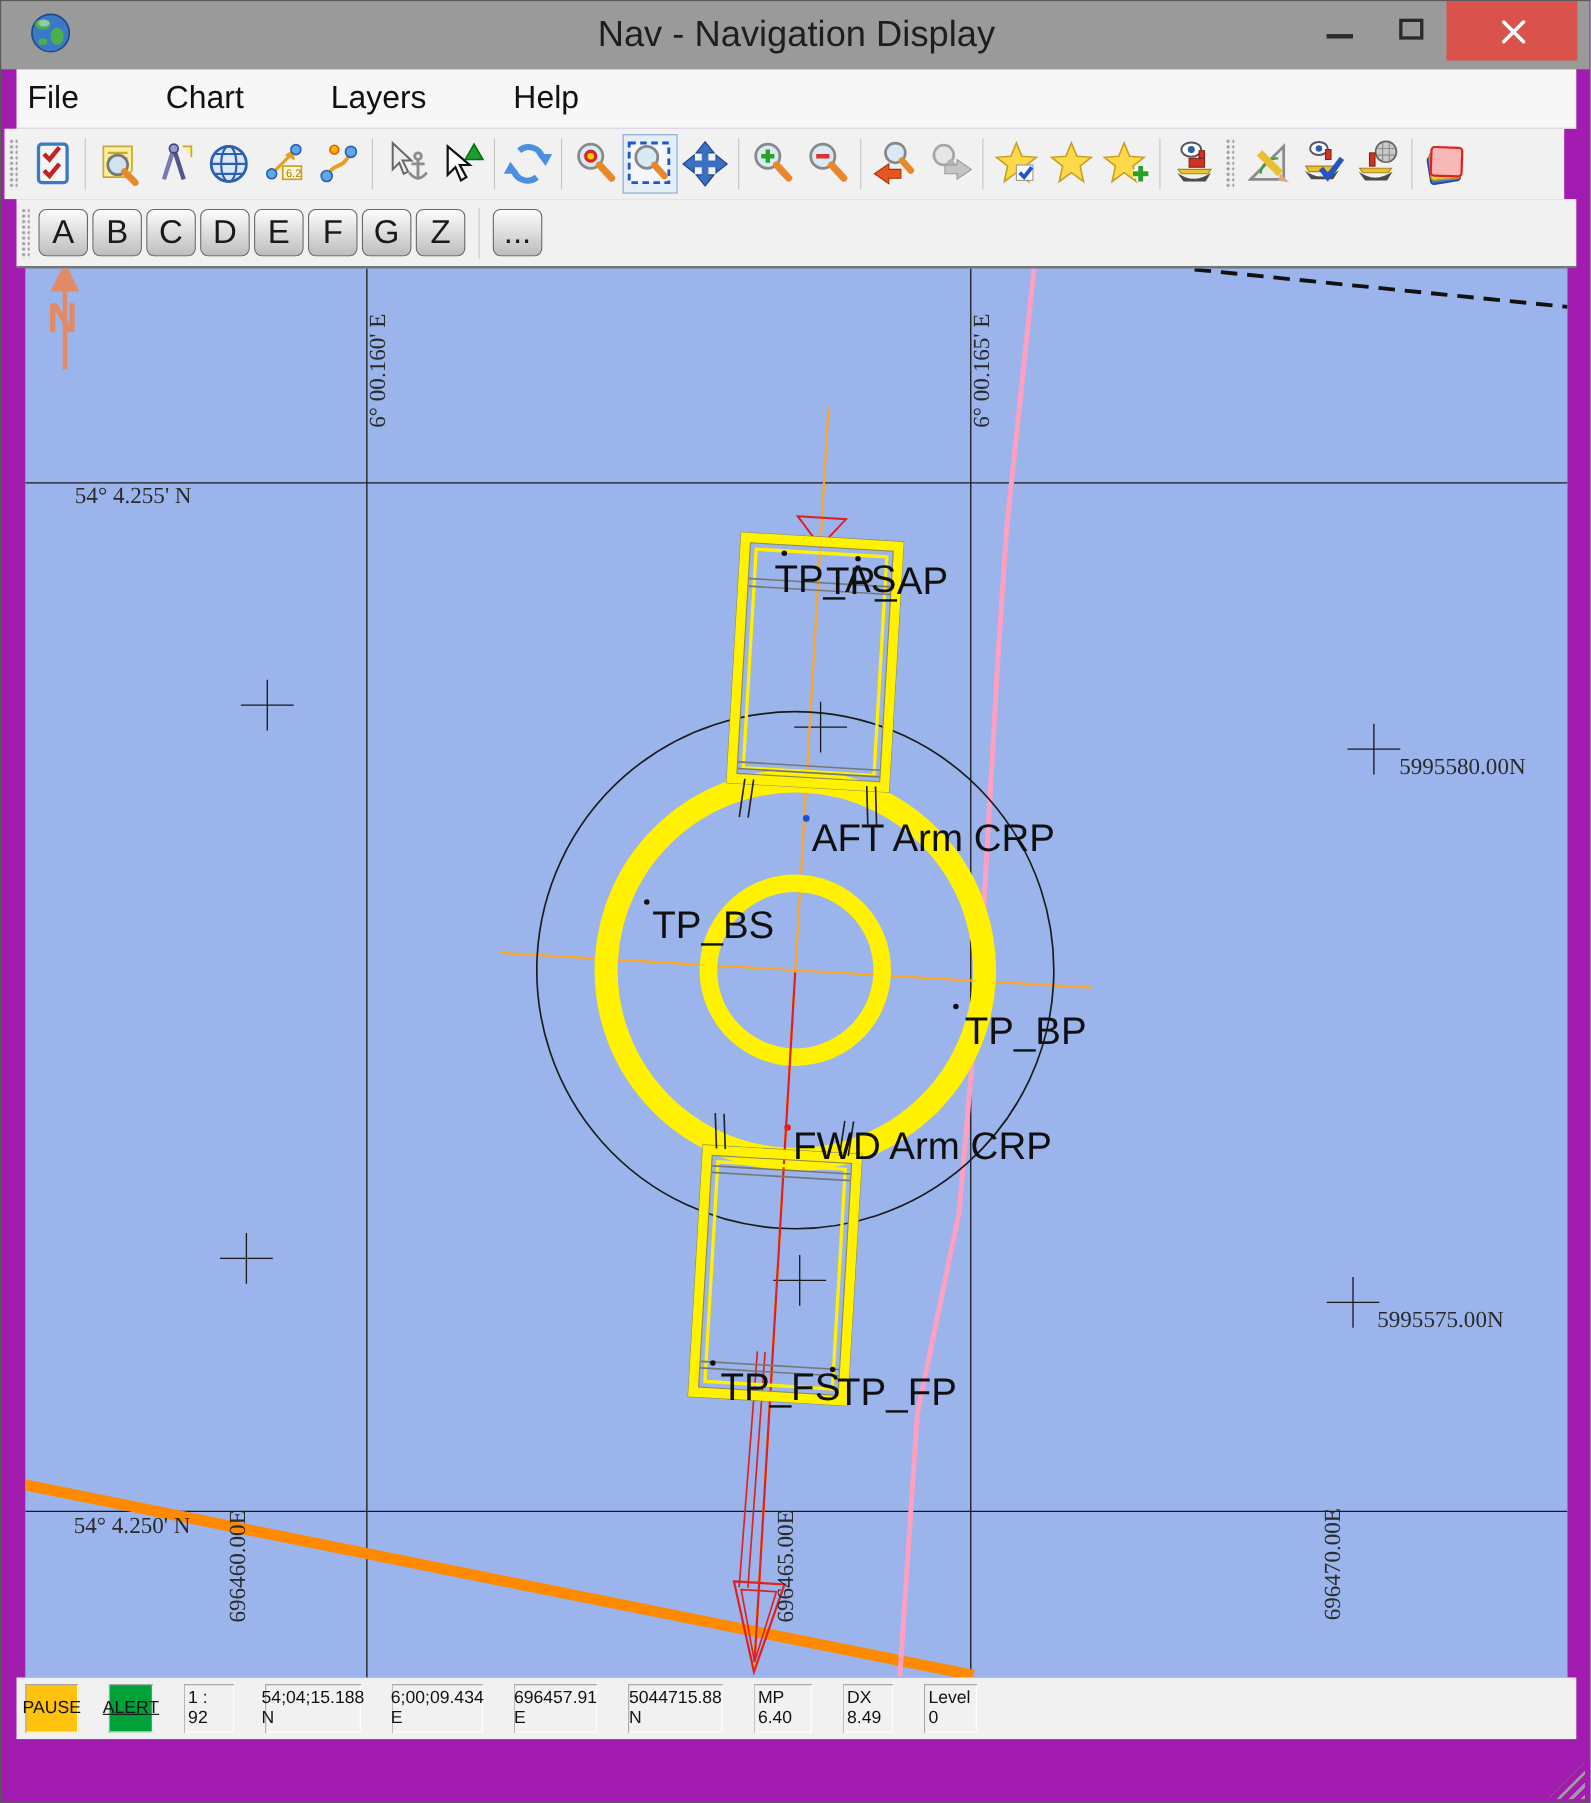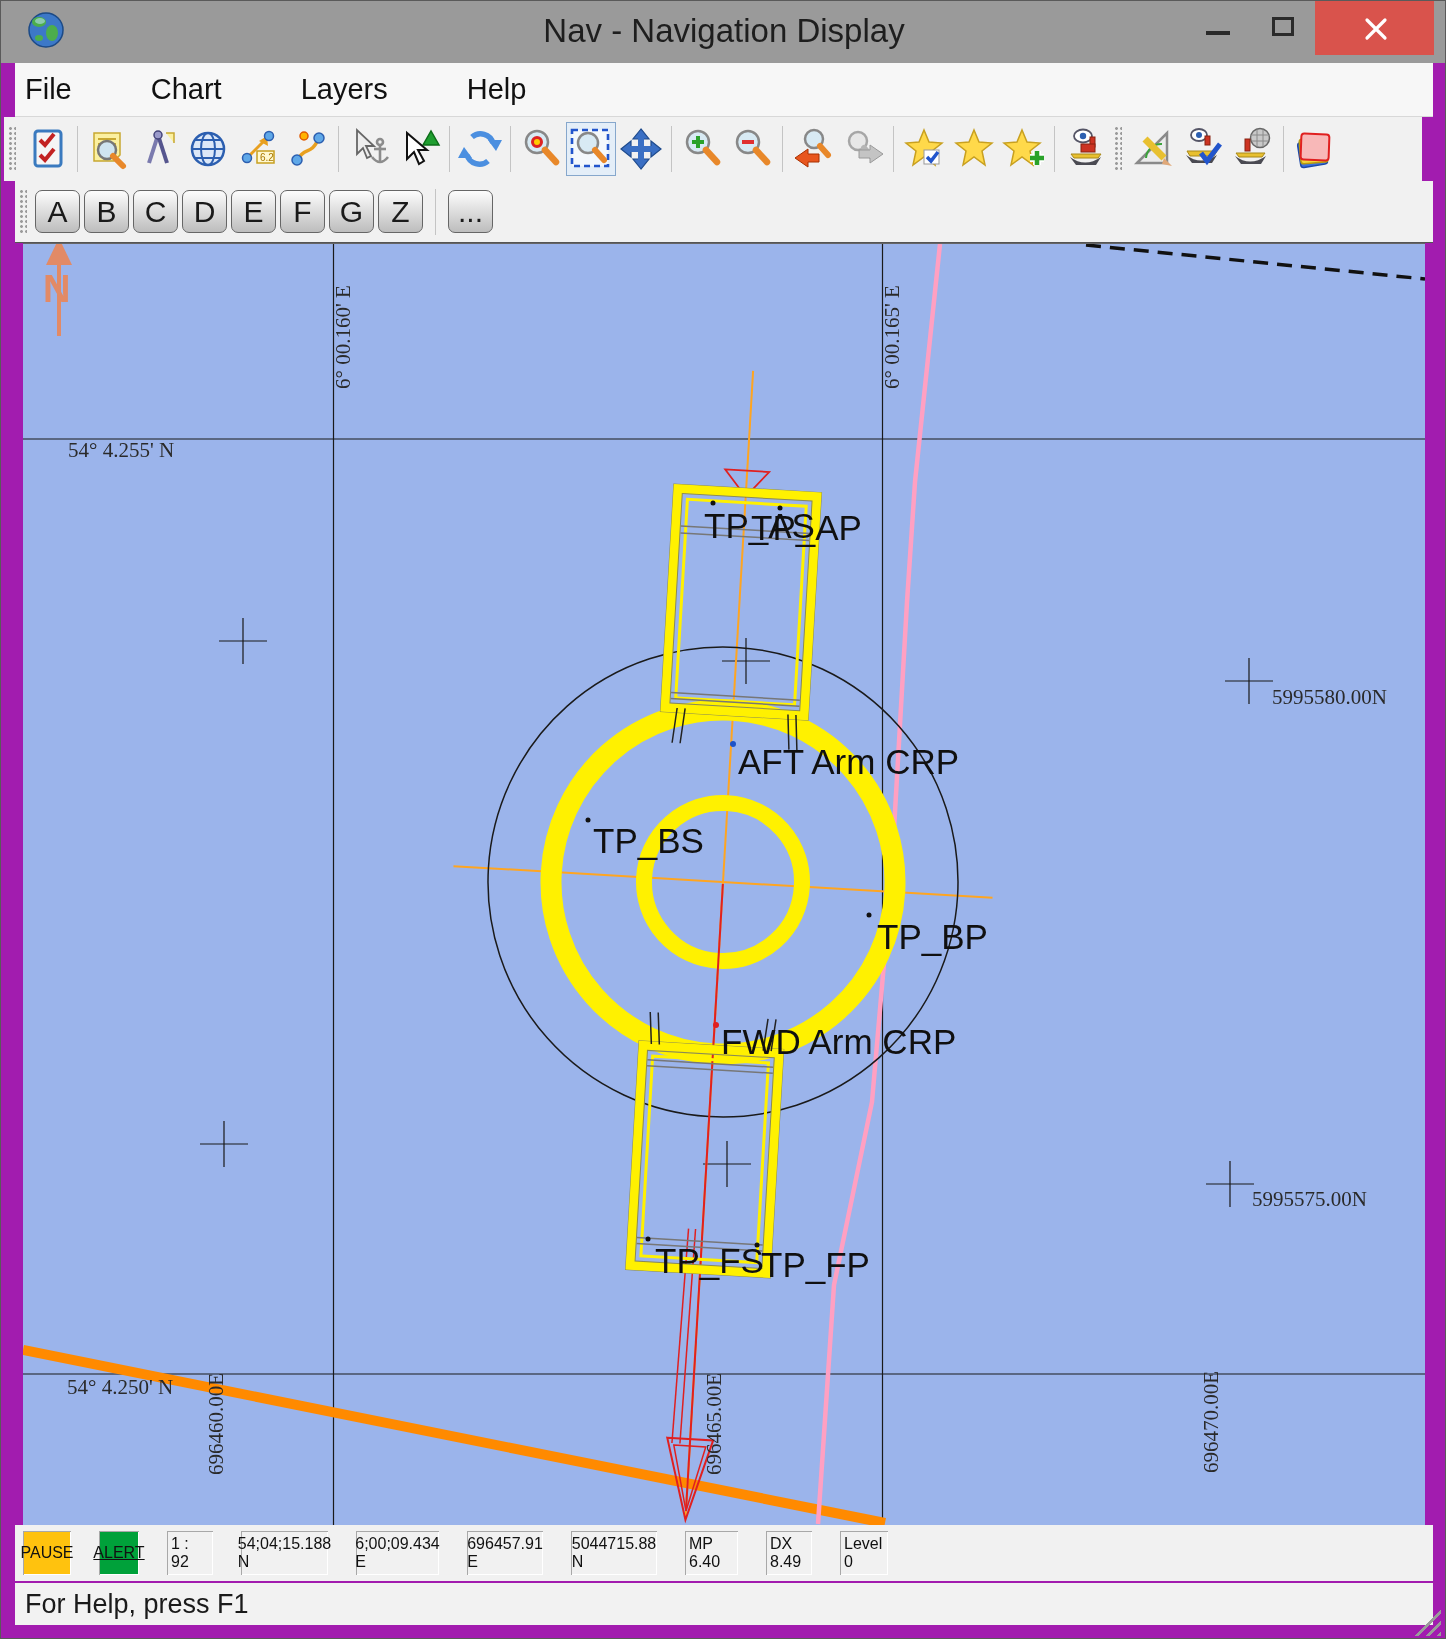--- a/index.html
+++ b/index.html
@@ -420,18 +420,15 @@
     <div class="cell" style="width:46px">1 : 92</div>
     <div class="cell" style="width:87px">54;04;15.188 N</div>
     <div class="cell" style="width:83px">6;00;09.434 E</div>
     <div class="cell" style="width:76px">696457.91 E</div>
     <div class="cell" style="width:86px">5044715.88 N</div>
     <div class="cell" style="width:53px">MP 6.40</div>
     <div class="cell" style="width:46px">DX 8.49</div>
     <div class="cell" style="width:48px">Level 0</div>
   </div>
 
-  <div class="helpbar">
-    <span>For Help, press F1</span>
-  </div>
   <div class="resize-grip"></div>
 
 </div>
 
 </body></html>

